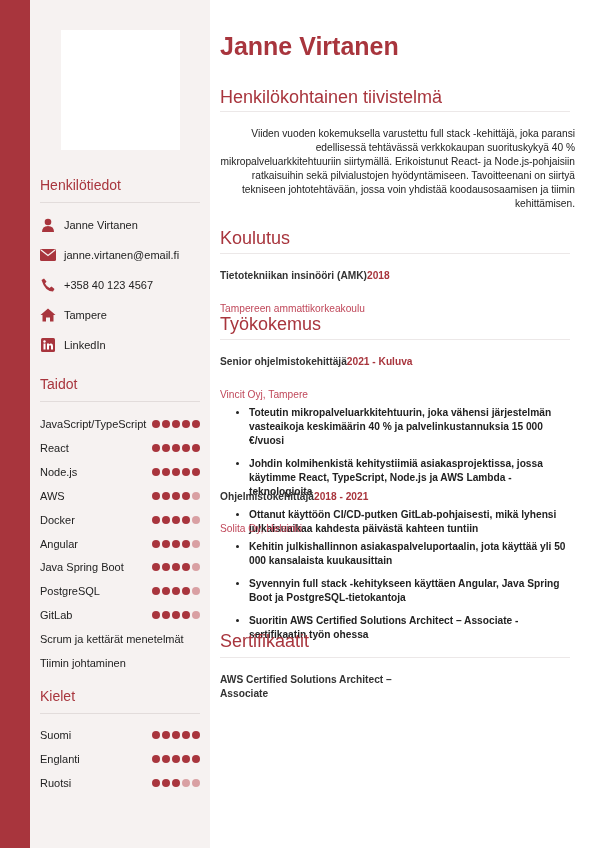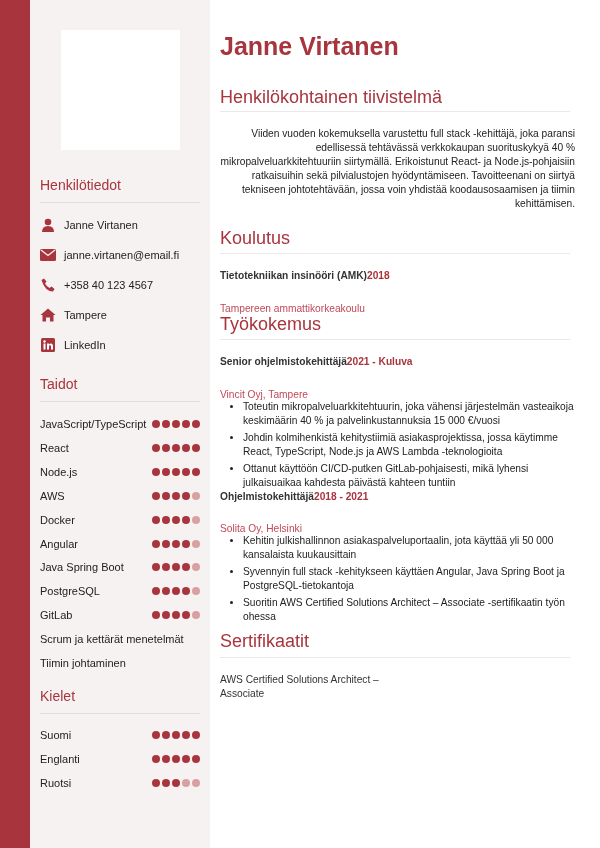--- a/index.html
+++ b/index.html
@@ -23,22 +23,22 @@
   .dot.off { background: #d9a0a3; }
   .name { position: absolute; left: 220px; top: 32px; font-size: 25px; font-weight: bold; color: #a8353d; }
   .main-h { position: absolute; left: 220px; font-size: 18px; color: #a8353d; }
   .main-rule { position: absolute; left: 220px; width: 350px; height: 1px; background: #ece8e8; }
   .para { position: absolute; left: 220px; width: 355px; font-size: 10.2px; line-height: 14px; color: #222; text-align: right; }
   .row { position: absolute; left: 220px; width: 350px; display: flex; font-size: 10.2px; }
   .row .t { font-weight: bold; color: #333; }
   .row .d { font-weight: bold; color: #a8353d; }
   .sub { position: absolute; left: 220px; font-size: 10.2px; color: #c0485a; margin-top: 18px; }
   ul.bul { position: absolute; left: 220px; width: 360px; margin: 0; padding: 0 0 0 20px; font-size: 10.2px; line-height: 14px; color: #222; box-sizing: border-box; }
-  ul.bul li { margin: 3px; padding-left: 0; }
-  .cert { position: absolute; left: 220px; width: 200px; font-size: 10.2px; line-height: 14px; font-weight: normal; color: #333; }
+  ul.bul li { margin: 9px; padding-left: 0; font-weight: bold; }
+  .cert { position: absolute; left: 220px; width: 200px; font-size: 10.2px; line-height: 14px; font-weight: bold; color: #333; }
 </style>
 </head>
 <body>
 
 <div class="stripe"></div>
 <div class="sidebar"></div>
 <div class="photo"></div>
 
 <div class="side-h" style="top:177px;">Henkilötiedot</div>
 <div class="side-rule" style="top:202px;"></div>

